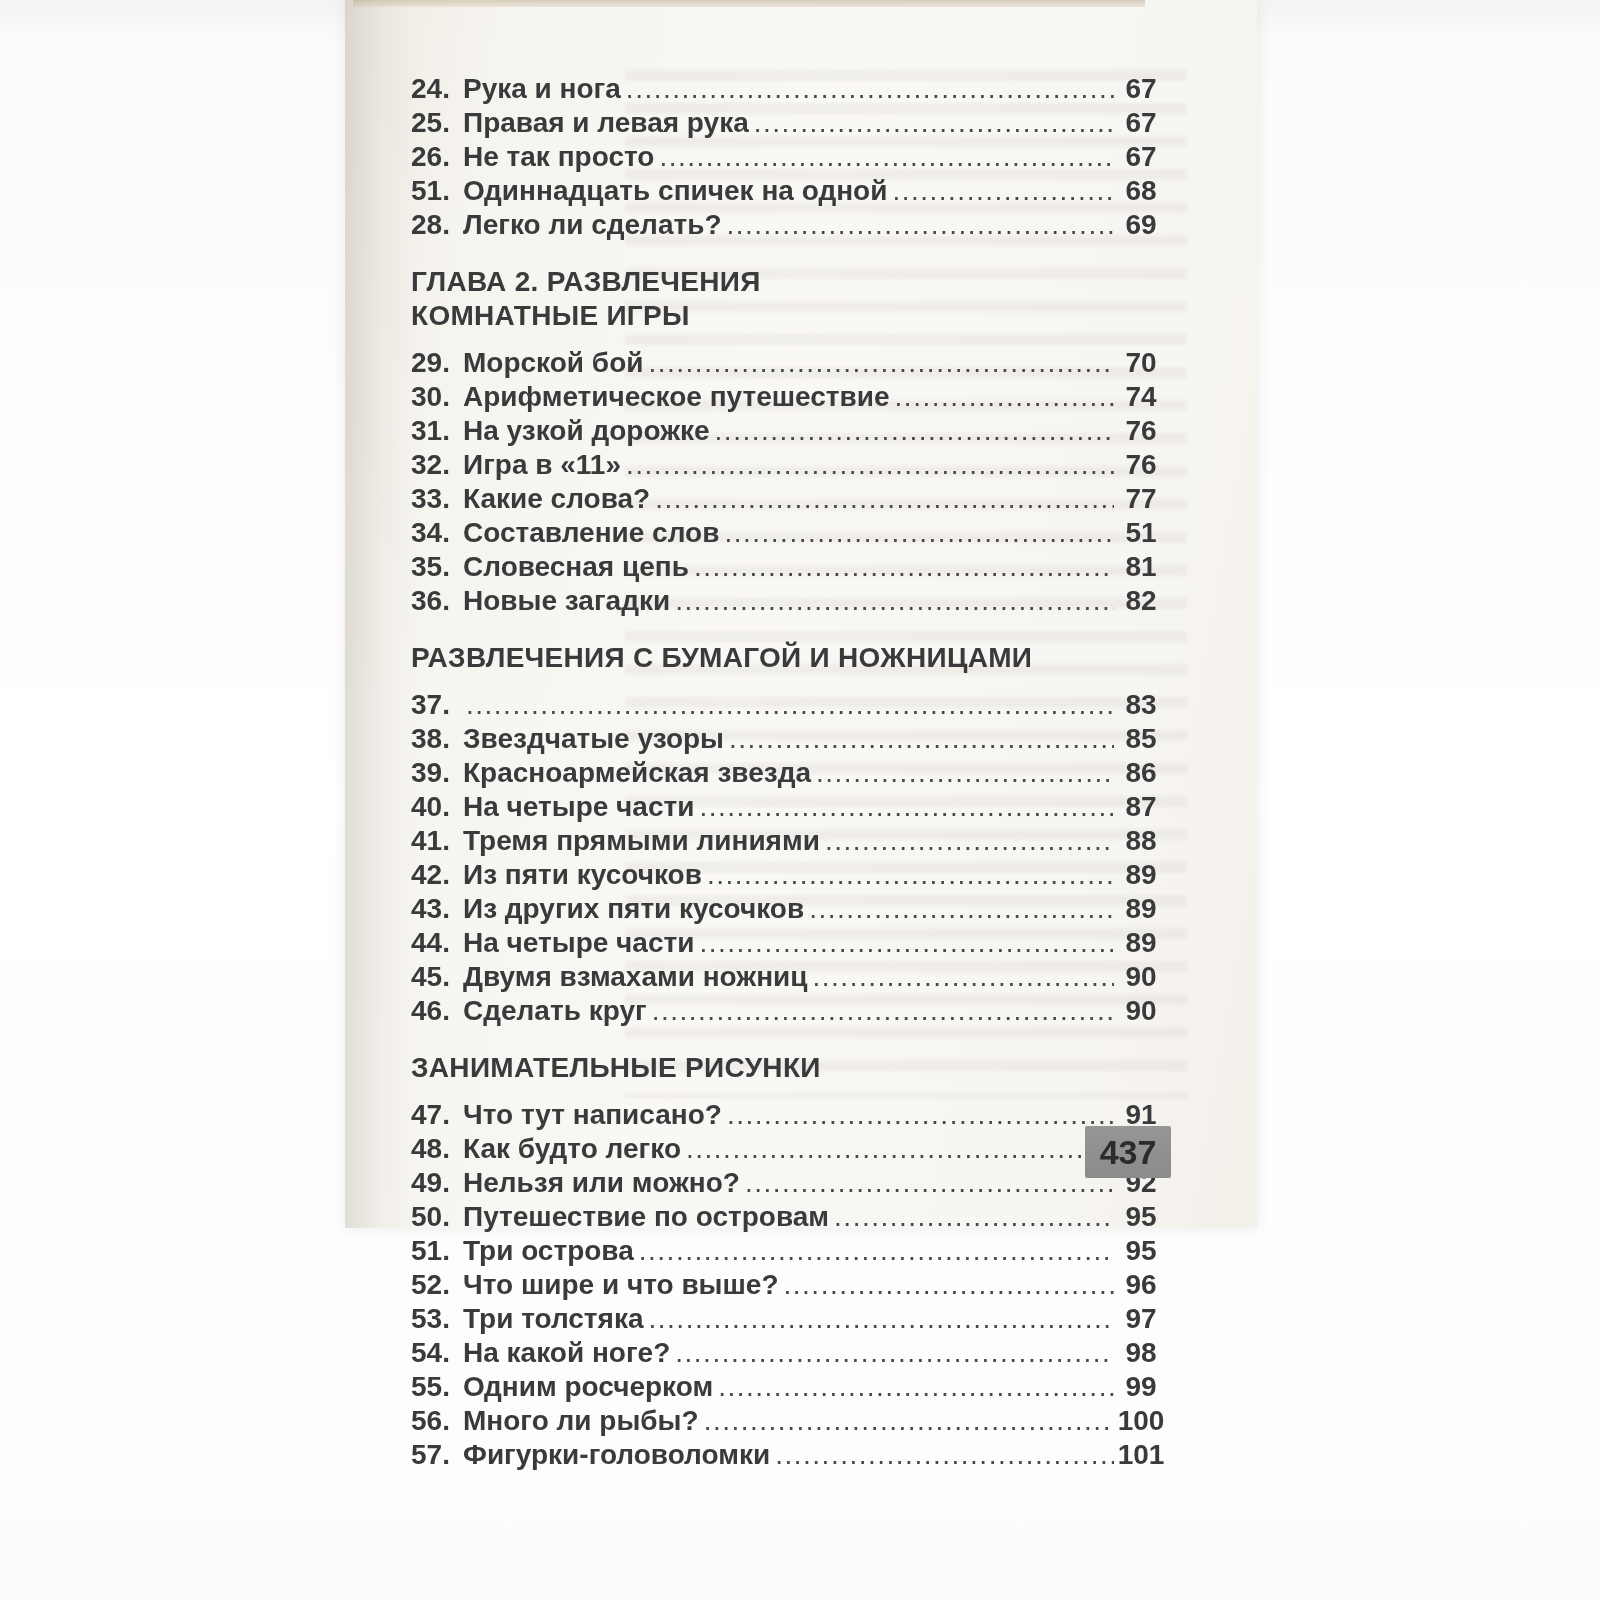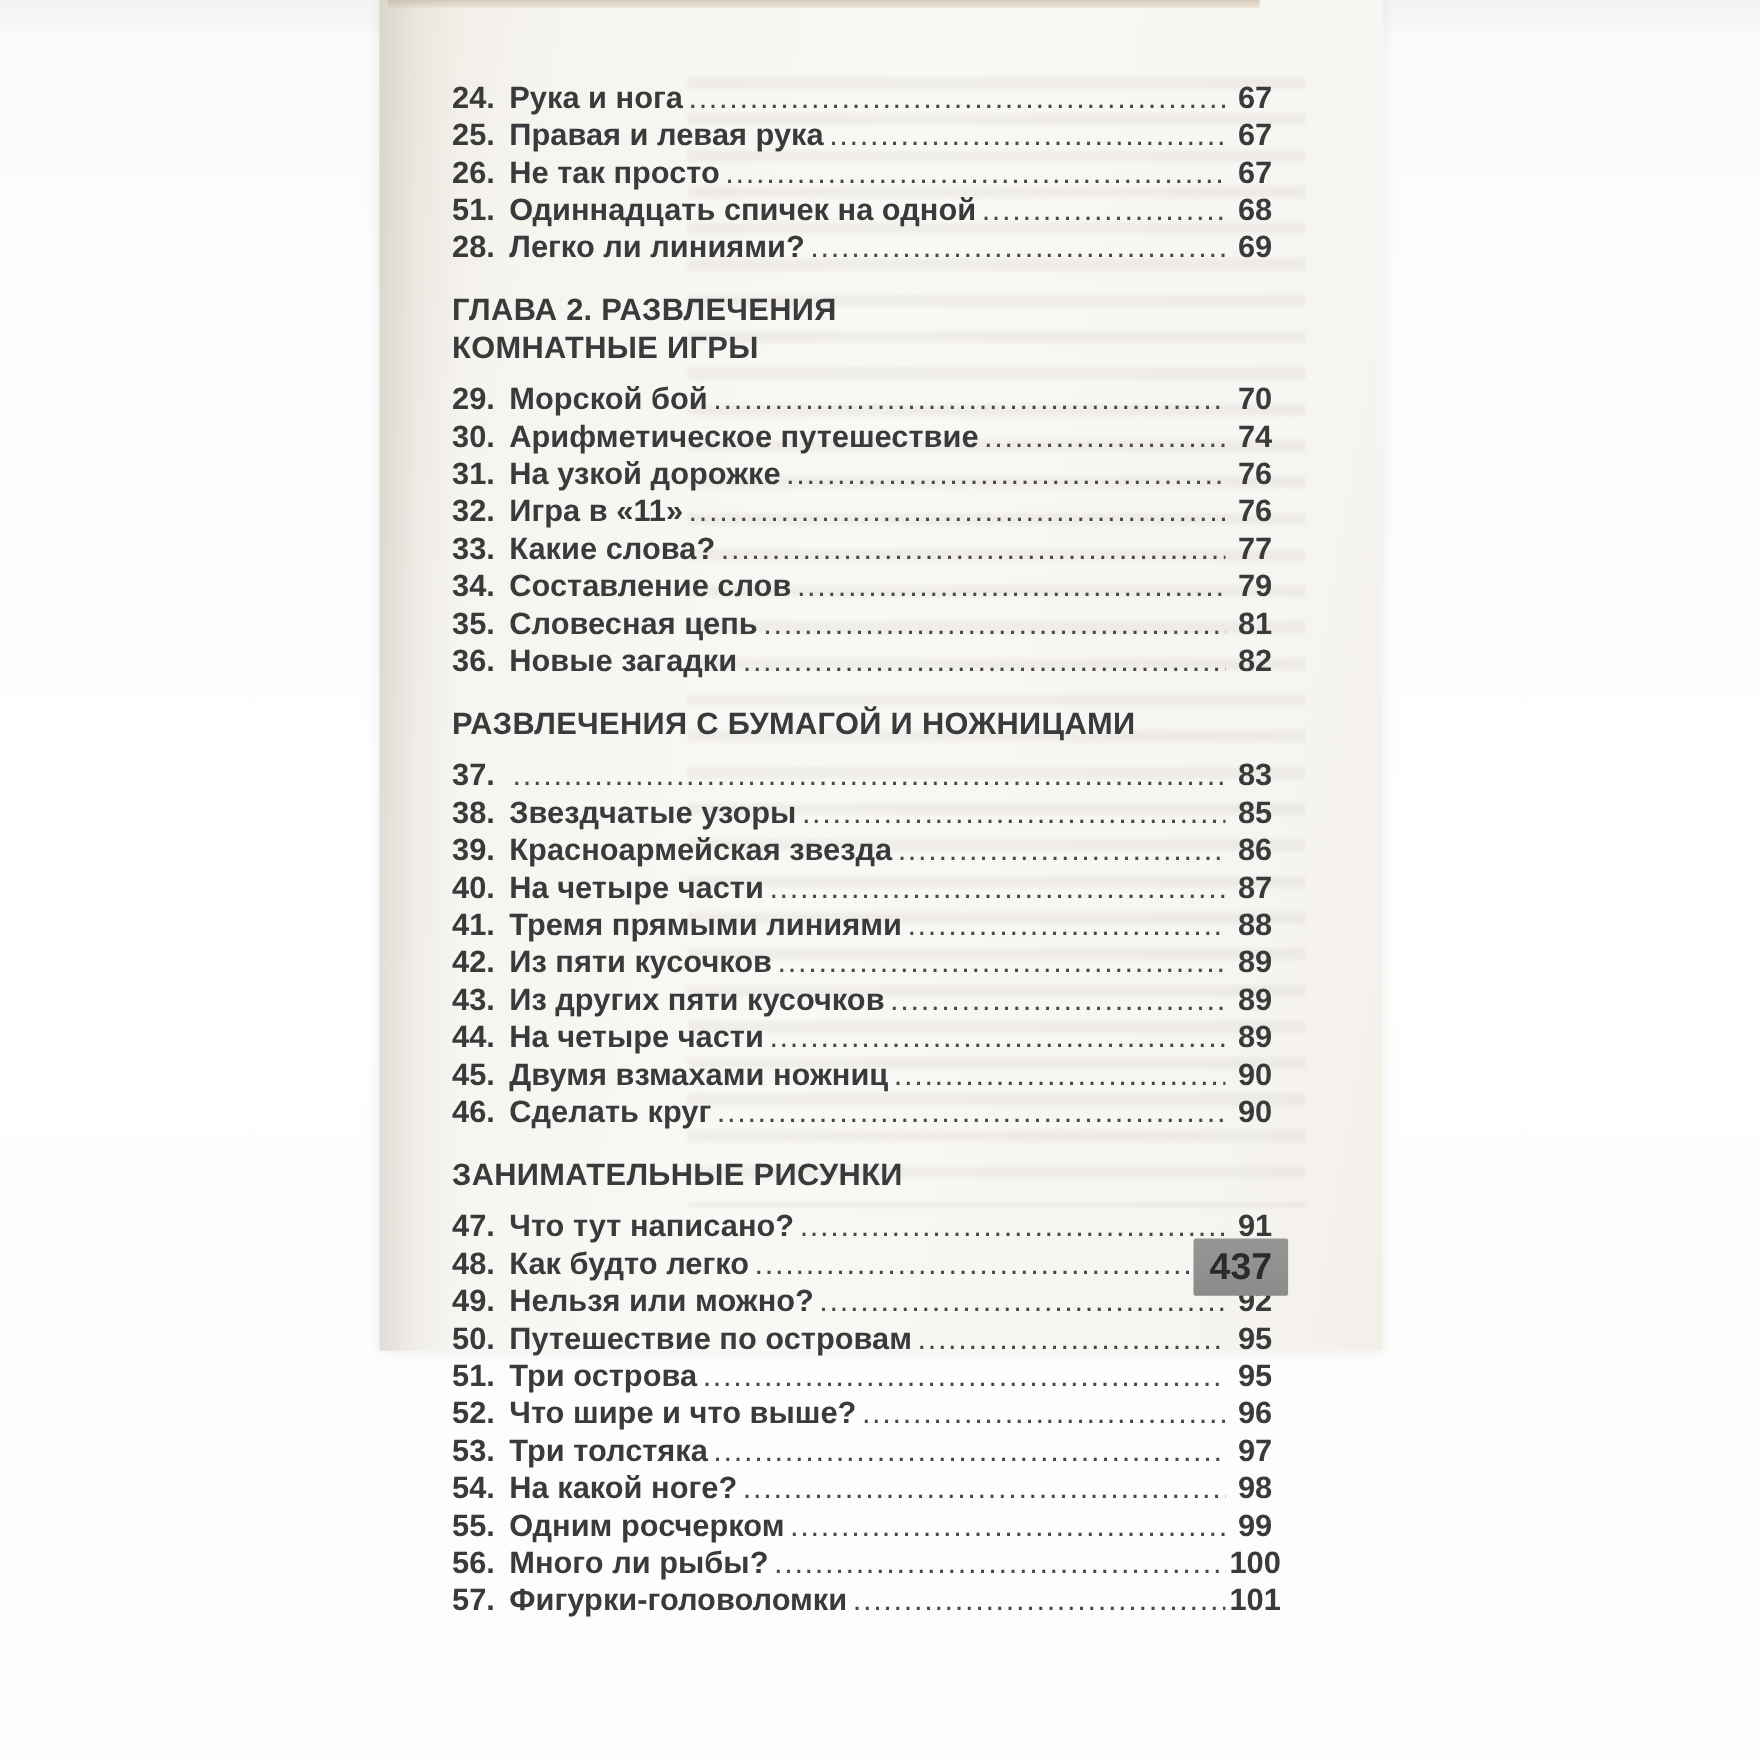--- a/index.html
+++ b/index.html
@@ -97,21 +97,21 @@
     <span class="entry-page">67</span>
   </div>
           <div class="toc-entry">
     <span class="entry-num">51.</span>
     <span class="entry-title">Одиннадцать спичек на одной</span>
     <span class="entry-dots">................................................................................................................................................................</span>
     <span class="entry-page">68</span>
   </div>
           <div class="toc-entry">
     <span class="entry-num">28.</span>
-    <span class="entry-title">Легко ли линиями?</span>
+    <span class="entry-title">Легко ли сделать?</span>
     <span class="entry-dots">................................................................................................................................................................</span>
     <span class="entry-page">69</span>
   </div>
         </div>
   </div>
       <div class="toc-section">
     <div class="heading-group">
           <div class="toc-heading">ГЛАВА 2. РАЗВЛЕЧЕНИЯ</div>
           <div class="toc-heading">КОМНАТНЫЕ ИГРЫ</div>
         </div>
@@ -143,21 +143,21 @@
           <div class="toc-entry">
     <span class="entry-num">33.</span>
     <span class="entry-title">Какие слова?</span>
     <span class="entry-dots">................................................................................................................................................................</span>
     <span class="entry-page">77</span>
   </div>
           <div class="toc-entry">
     <span class="entry-num">34.</span>
     <span class="entry-title">Составление слов</span>
     <span class="entry-dots">................................................................................................................................................................</span>
-    <span class="entry-page">79</span>
+    <span class="entry-page">51</span>
   </div>
           <div class="toc-entry">
     <span class="entry-num">35.</span>
     <span class="entry-title">Словесная цепь</span>
     <span class="entry-dots">................................................................................................................................................................</span>
     <span class="entry-page">81</span>
   </div>
           <div class="toc-entry">
     <span class="entry-num">36.</span>
     <span class="entry-title">Новые загадки</span>

